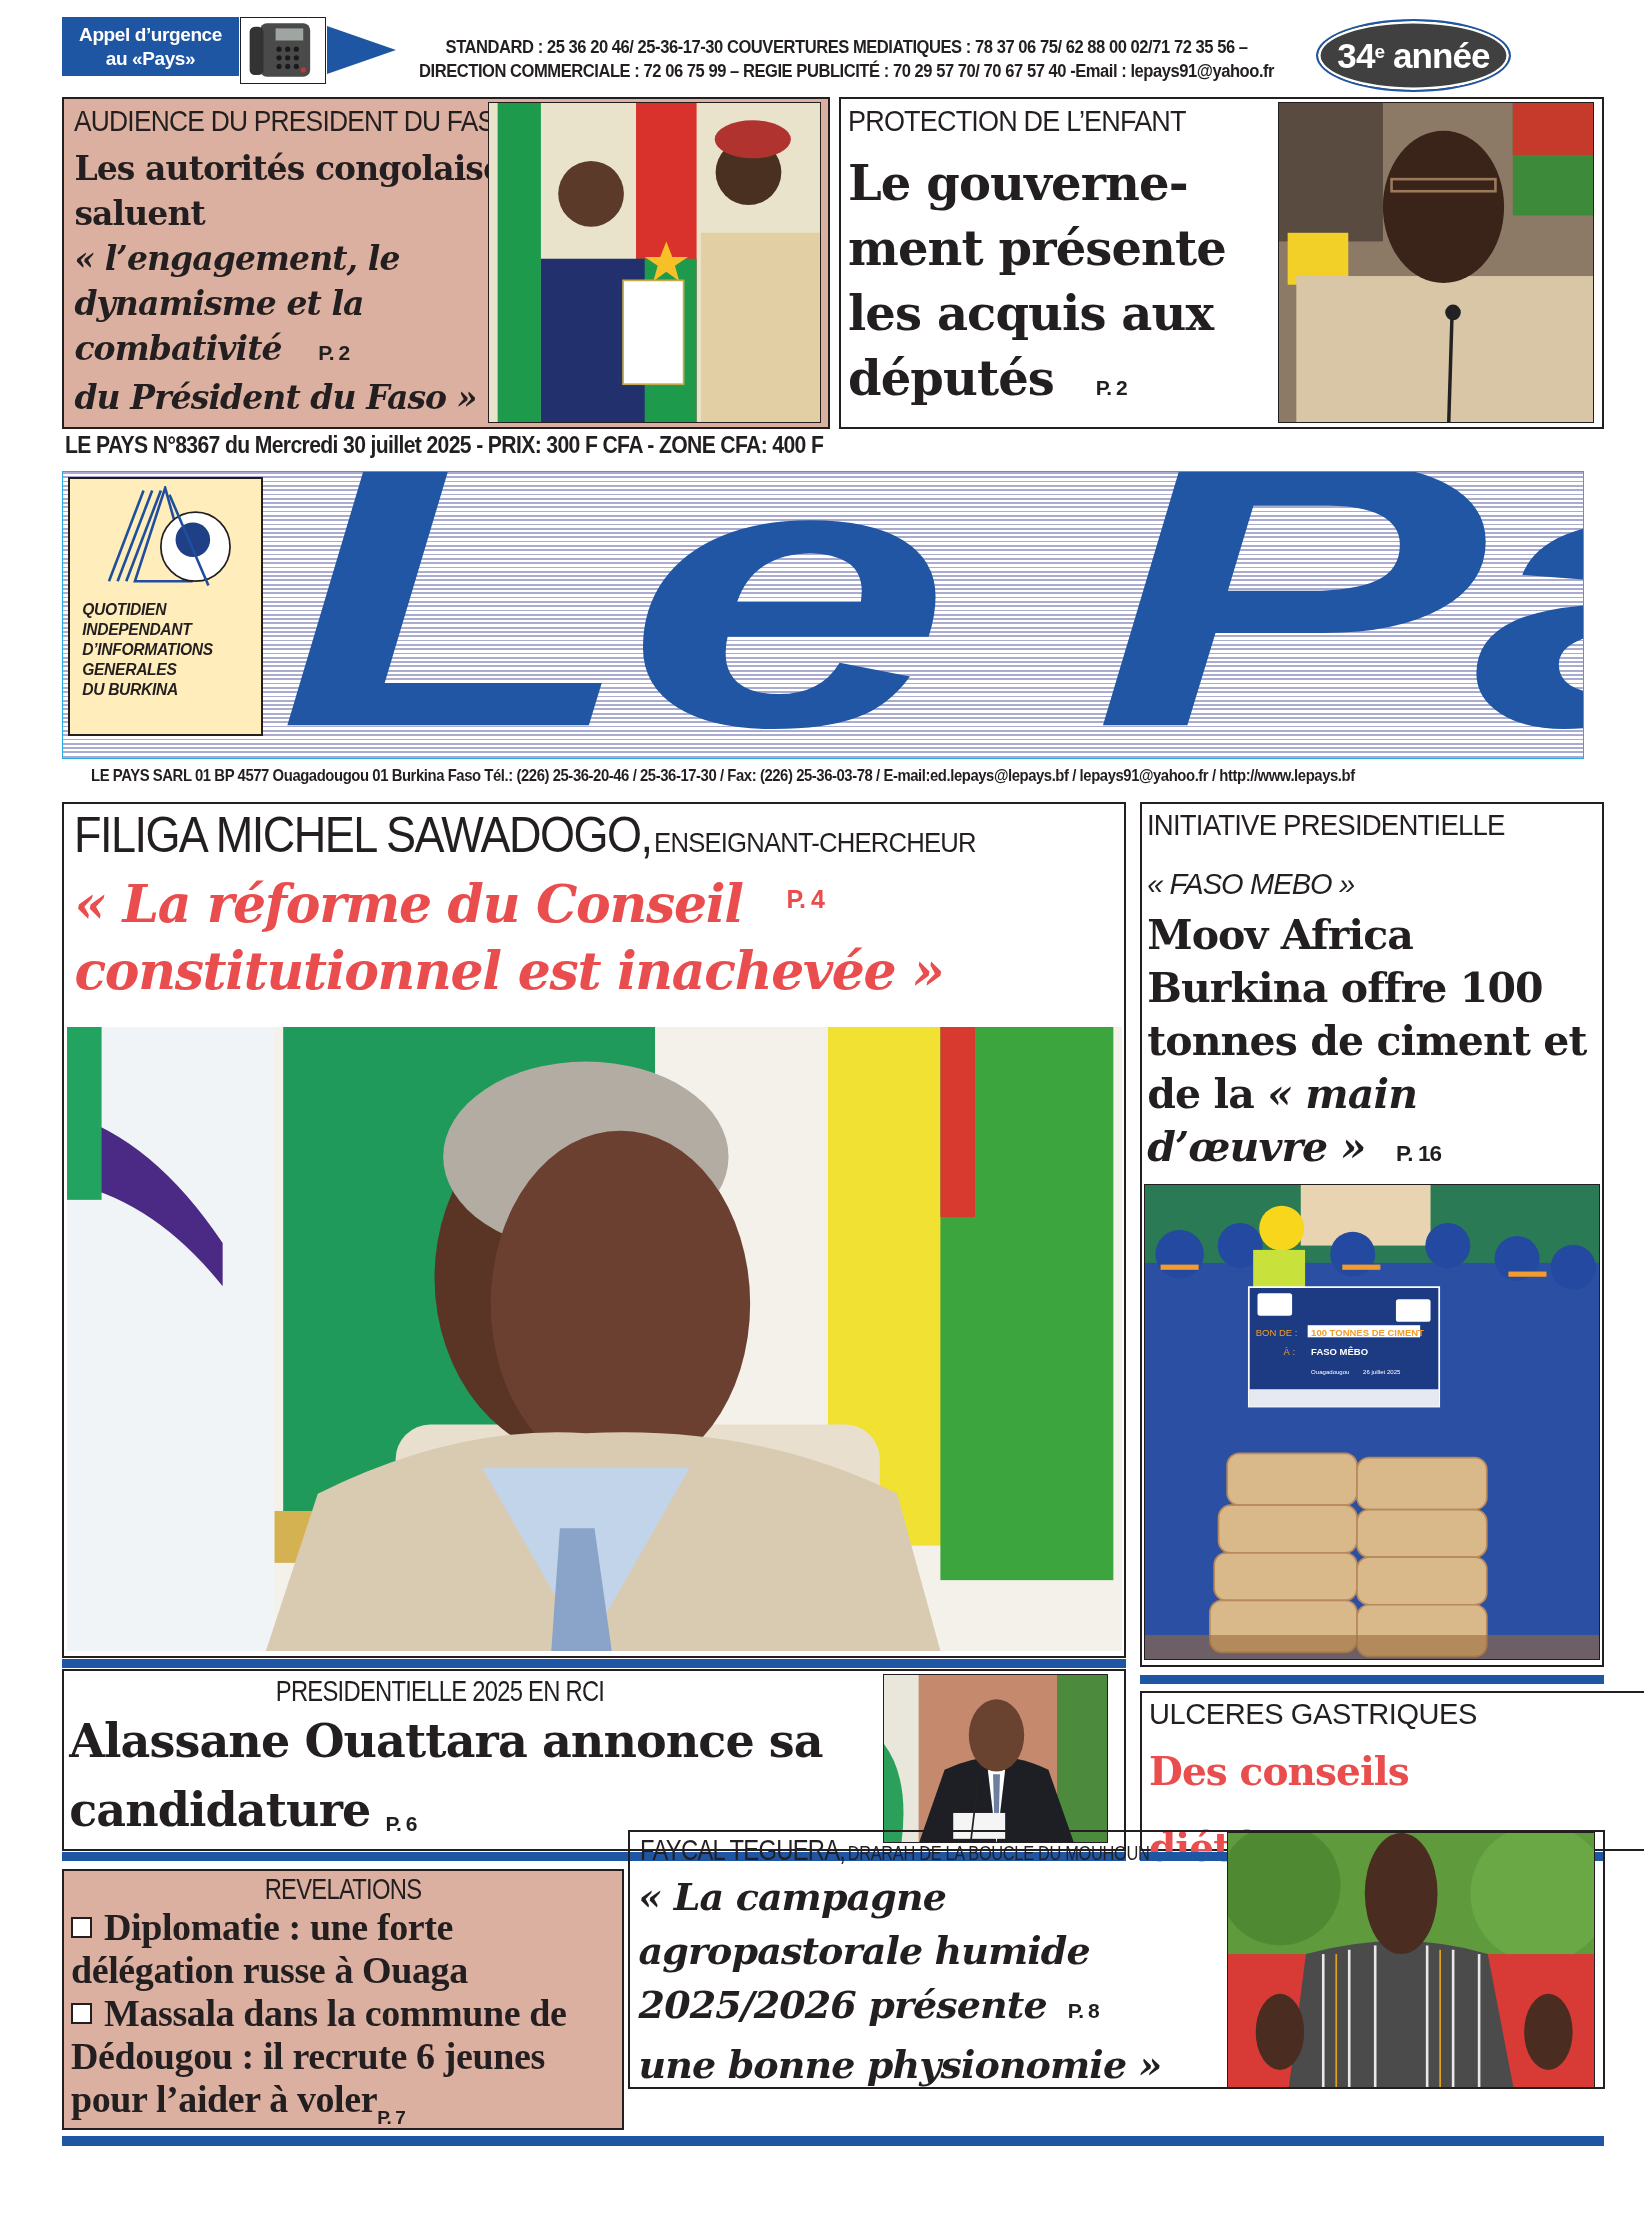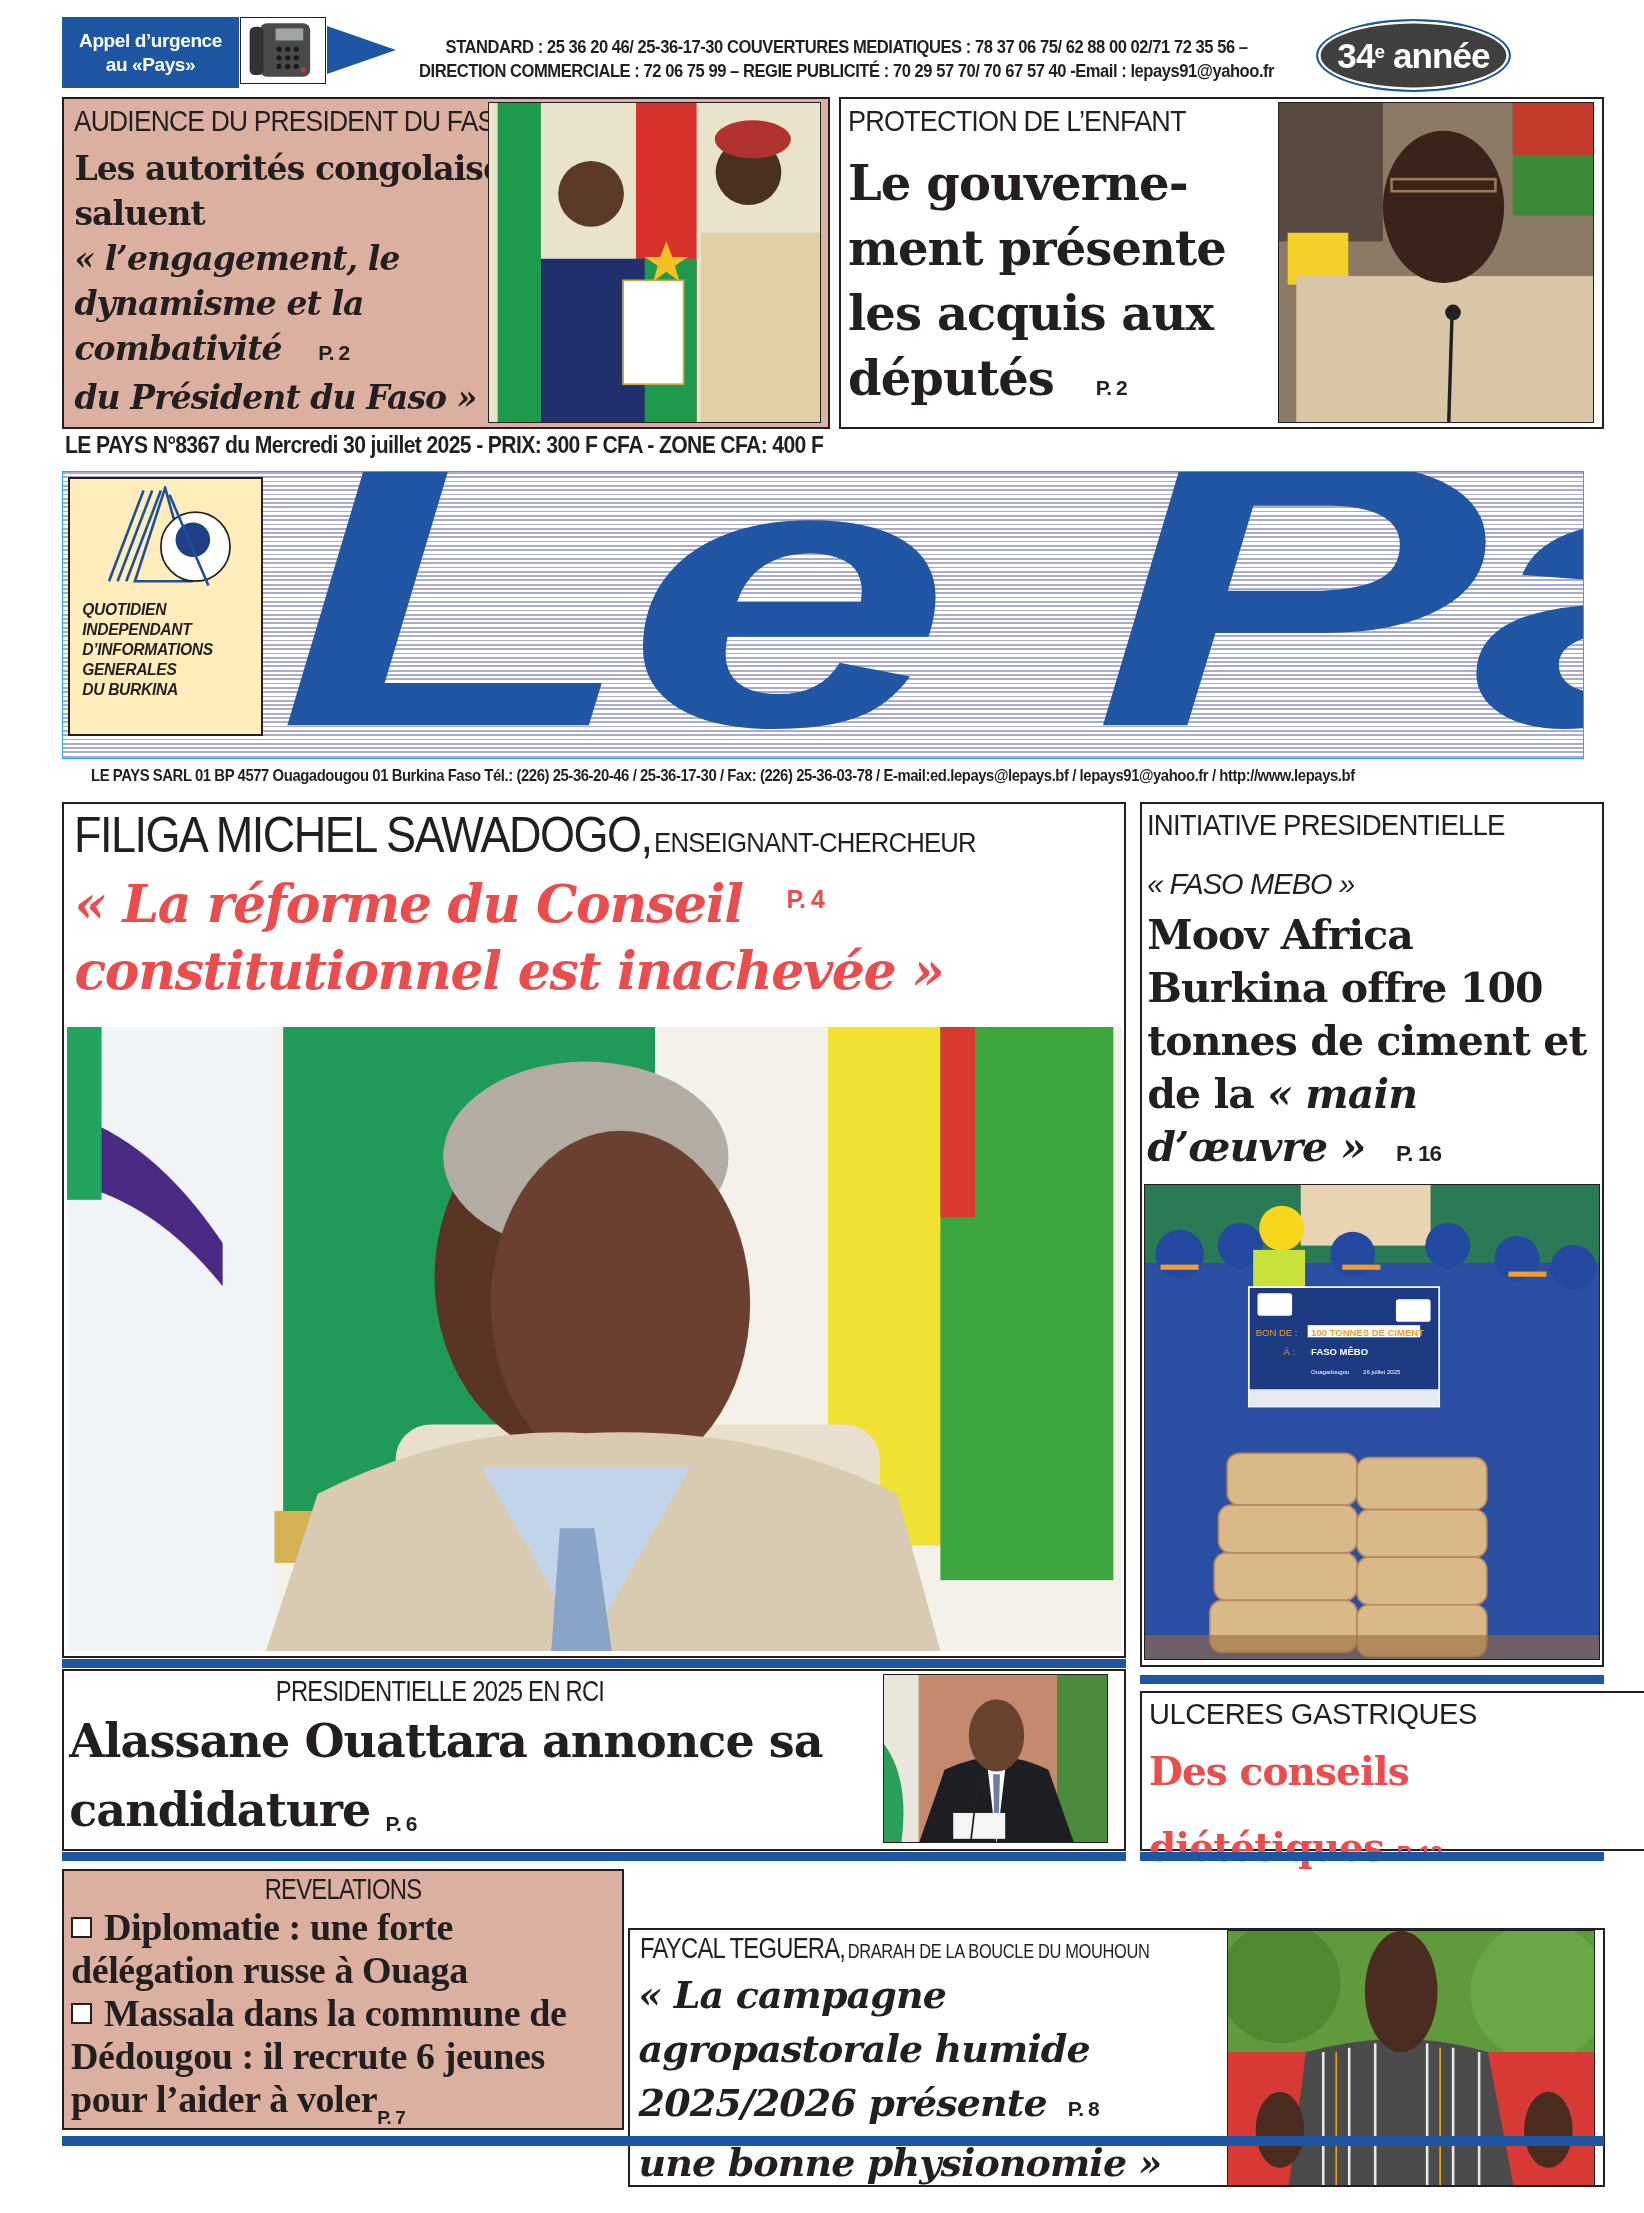--- a/index.html
+++ b/index.html
@@ -1,21 +1,21 @@
 <!DOCTYPE html>
 <html style="font-size:14px"><head>
 <meta charset="utf-8">
 <style>
   * { box-sizing: border-box; margin: 0; padding: 0; }
   html, body { width: 1645px; height: 2214px; background: #ffffff; overflow: hidden; }
   body { position: relative; font-family: "Liberation Sans", sans-serif; color: #231f20; }
   .abs { position: absolute; }
 
   
-  .urgent-box { left: 62px; top: 17.3px; width: 177px; height: 71px; background: #1f56a4; color: #fff;
+  .urgent-box { left: 62px; top: 17.3px; width: 177px; height: 59px; background: #1f56a4; color: #fff;
     font-family: "Liberation Sans", sans-serif; font-weight: bold; font-size: 19px; line-height: 24px;
     text-align: center; display: flex; flex-direction: column; justify-content: center; letter-spacing: -0.4px; }
   .phone-box { left: 240px; top: 17.3px; width: 86px; height: 67px; background: #fff; border: 1.7px solid #231f20; }
   .phone-arrow { left: 327px; top: 26px; width: 0; height: 0; border-top: 24px solid transparent;
     border-bottom: 24px solid transparent; border-left: 69px solid #1f56a4; }
   .contact-lines { left: 393px; top: 35px; width: 986px; font-family: "Liberation Sans", sans-serif;
     font-weight: bold; font-size: 18px; line-height: 24px; text-align: center; color: #231f20; letter-spacing: -0.5px; transform: scaleX(0.92); transform-origin: left top; }
   .anniv { left: 1316px; top: 19px; width: 195px; height: 73px; border-radius: 50%; background: #404040;
     border: 2.6px solid #1f56a4; box-shadow: inset 0 0 0 2.6px #ffffff; color: #fff; display: flex; align-items: center; justify-content: center;
     font-family: "Liberation Sans", sans-serif; font-weight: bold; font-size: 35px; letter-spacing: -0.9px; }
@@ -89,21 +89,21 @@
   .ulcer-story .headline .page-ref { font-size: 22.5px; color: #ea4d4d; }
 
   
   .rev-story { left: 62px; top: 1869px; width: 562px; height: 261px; }
   .rev-story .kicker { position: absolute; left: 0; width: 100%; text-align: center; top: 1.7px; font-size: 29px; transform: scaleX(0.82); transform-origin: center top; }
   .rev-story .items { position: absolute; left: 7px; top: 35px; width: 553px; font-family: "Liberation Serif", serif; font-weight: bold;
     font-size: 38px; line-height: 43px; letter-spacing: -0.4px; }
   .rev-story .bullet { display: inline-block; width: 21px; height: 21px; border: 2.6px solid #231f20; background: #fff; margin-right: 12px; vertical-align: 1.7px; }
   .rev-story .page-ref { font-size: 19px; vertical-align: -12px; }
 
-  .faycal-story { left: 628px; top: 1928px; width: 977px; height: 259px; padding-left: 39px; }
+  .faycal-story { left: 628px; top: 1830px; width: 977px; height: 259px; padding-left: 39px; }
   .faycal-story .kicker-line { position: absolute; left: 10.4px; top: 1.7px; white-space: nowrap; transform: scaleX(0.82); transform-origin: left top; }
   .faycal-story .kicker-big { font-size: 29px; letter-spacing: -0.9px; }
   .faycal-story .kicker-small { font-size: 20px; letter-spacing: -0.4px; }
   .faycal-story .headline { position: absolute; left: 8.6px; top: 38px; width: 605px; font-style: italic; font-size: 38px; line-height: 54px; }
   .faycal-story .headline .page-ref { font-size: 21px; margin-left: 21px; }
   .faycal-story .photo { position: absolute; left: 597px; top: 0px; width: 368px; height: 256px; border: 1.7px solid #231f20; overflow: hidden; }
 
   svg { display: block; }
 </style>
 </head>

